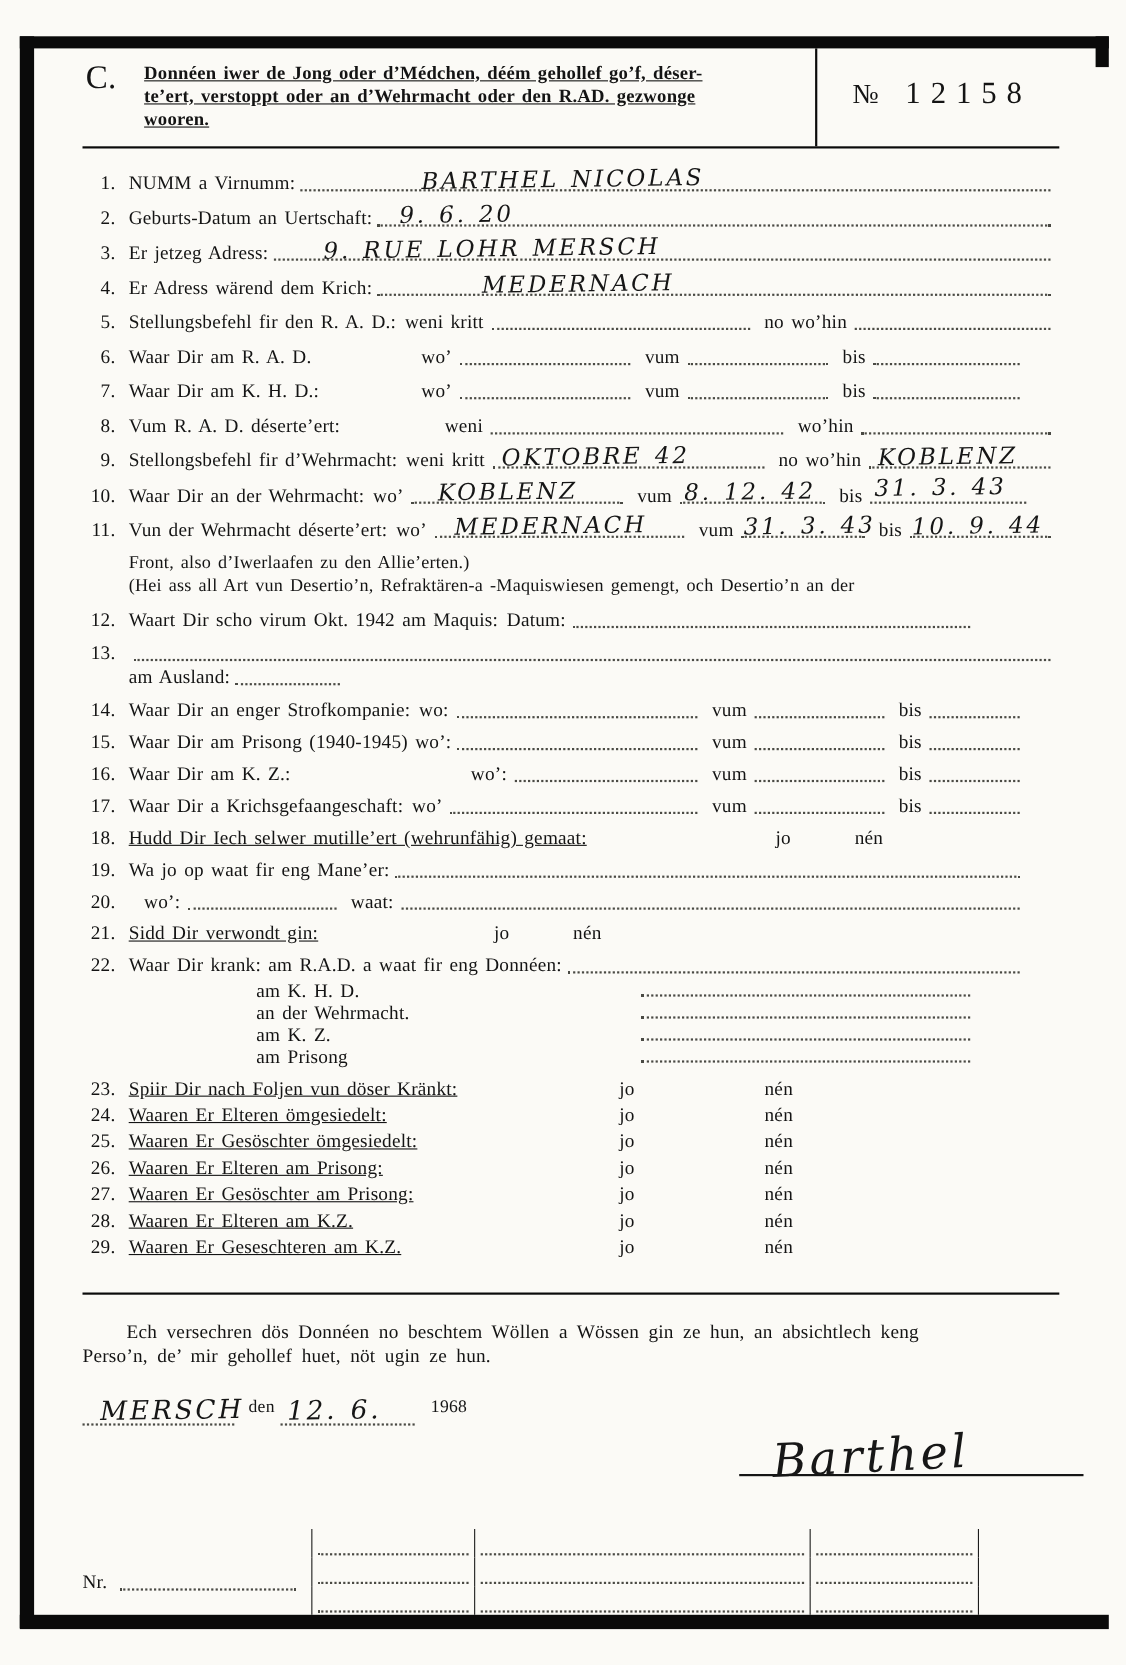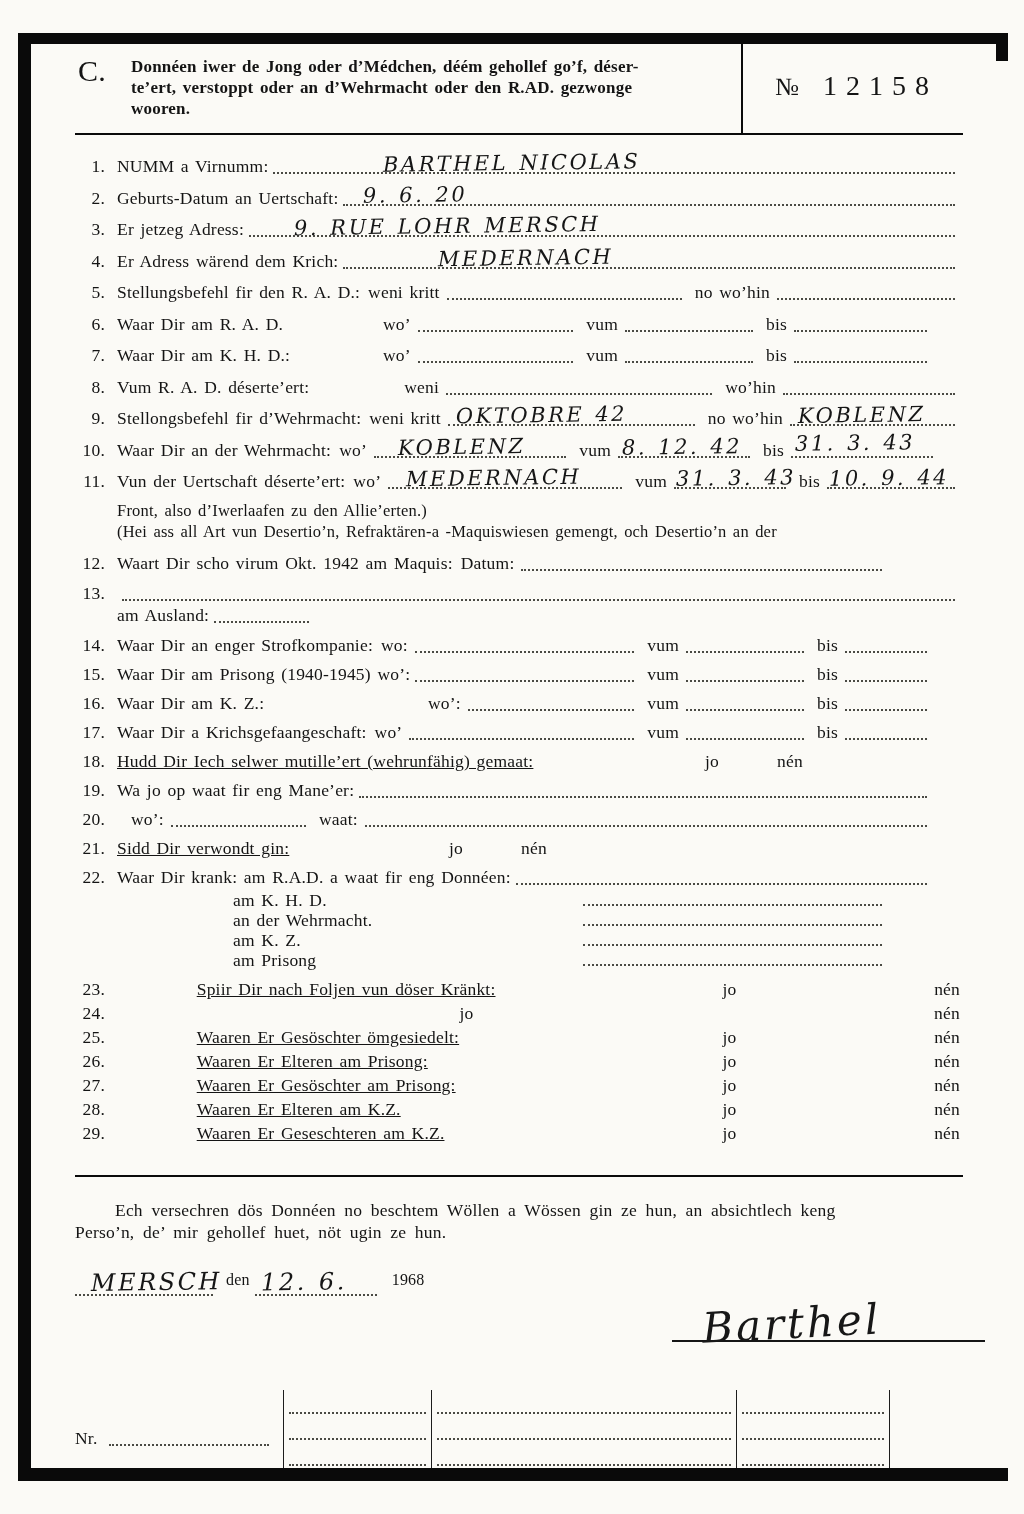--- a/index.html
+++ b/index.html
@@ -14,21 +14,21 @@
   .frame-left  { position:absolute; left:18px;  top:33px; width:13px;  height:1447px; background:#0a0a0a; }
   .frame-top   { position:absolute; left:18px;  top:33px; width:990px; height:11px;  background:#0a0a0a; }
   .frame-bottom{ position:absolute; left:18px;  top:1468px; width:990px; height:13px; background:#0a0a0a; }
   .frame-stub  { position:absolute; left:996px; top:33px; width:12px; height:28px; background:#0a0a0a; }
 
   .content { position:absolute; left:31px; top:44px; width:977px; }
 
   
   .header { position:relative; height:89px; }
   .c-letter { position:absolute; left:47px; top:10px; font-size:30px; }
-  .desc { position:absolute; left:100px; top:12px; width:600px; font-weight:bold; font-size:17px; line-height:21px; }
+  .desc { position:absolute; left:100px; top:12px; width:600px; font-weight:bold; font-size:17px; line-height:21px;text-decoration:underline; }
   .vdiv { position:absolute; left:710px; top:0; width:2px; height:89px; background:#0a0a0a; }
   .no-box { position:absolute; left:744px; top:26px; width:220px; white-space:nowrap; }
   .no-sym { font-size:25px; }
   .no-val { font-size:28px; letter-spacing:9px; margin-left:24px; }
   .hrule { margin-left:44px; width:888px; border-top:2px solid #0a0a0a; }
 
   
   .form { padding:20px 48px 0 44px; font-size:17.5px; }
   .row { display:flex; align-items:baseline; white-space:nowrap; height:22px; line-height:22px; margin-bottom:9.5px; }
   .num { width:30px; flex:0 0 30px; text-align:right; margin-right:12px; }
@@ -41,21 +41,21 @@
     font-family:"DejaVu Serif",serif; font-style:italic;
     font-size:21px; letter-spacing:2.5px; color:#161616; transform:rotate(-0.8deg);
   }
   .note { margin-left:42px; font-size:16.5px; line-height:21px; margin-bottom:10px; }
   .tight { margin-bottom:8px; }
   .m14 { margin-bottom:7px; }
   .yn .lbl { flex-shrink:0;text-decoration:underline; }
   .yn-jo { flex-shrink:0; }
   .yn-nen { flex-shrink:0; }
   .sub22 { height:18px; line-height:18px; margin-bottom:2px;justify-content:center; }
-  .rows2329 { height:20px; line-height:20px; margin-bottom:4px;justify-content:space-between; }
+  .rows2329 { height:20px; line-height:20px; margin-bottom:4px; }
 
   .final-rule { margin:32px 0 0 44px; width:888px; border-top:2px solid #0a0a0a; }
   .decl { margin:22px 48px 0 44px; width:862px; font-size:17.5px; line-height:22px; word-spacing:4px; white-space:nowrap; }
   .decl .l1 { text-indent:40px; }
 
   .sign-row { display:flex; align-items:baseline; white-space:nowrap; margin:28px 48px 0 44px; height:28px; }
   .sign-row .dots { height:18px; }
   .sign-row .hand { font-size:24px; }
 
   .signature-wrap { position:absolute; left:672px; top:1276px; width:313px; height:66px; border-bottom:2px solid #151515; }
@@ -198,21 +198,21 @@
             <span class="hand" style="left:4px">8. 12. 42</span>
           </span>
         <span class="lbl sub">bis</span>
         <span class="dots" style="flex:0 0 142px">
             <span class="hand" style="left:4px;bottom:2px">31. 3. 43</span>
           </span>
       </div>
 
       <div class="row tight">
         <span class="num">11.</span>
-        <span class="lbl">Vun der Uertschaft déserte’ert:</span>
+        <span class="lbl">Vun der Wehrmacht déserte’ert:</span>
         <span class="lbl sub">wo’</span>
         <span class="dots d-f">
             <span class="hand" style="left:18px">MEDERNACH</span>
           </span>
         <span class="lbl sub">vum</span>
         <span class="dots" style="flex:0 0 112px">
             <span class="hand" style="left:2px">31. 3. 43</span>
           </span>
         <span class="lbl sub">bis</span>
         <span class="dots" style="flex:0 0 128px">
@@ -340,20 +340,21 @@
       </div>
 
       <div class="row rows2329 yn">
         <span class="num">23.</span>
         <span class="lbl" style="width:446px">Spiir Dir nach Foljen vun döser Kränkt:</span>
         <span class="yn-jo">jo</span>
         <span class="yn-nen" style="margin-left:118px">nén</span>
       </div>
       <div class="row rows2329 yn">
         <span class="num">24.</span>
+        <span class="lbl" style="width:446px">Waaren Er Elteren ömgesiedelt:</span>
         <span class="yn-jo">jo</span>
         <span class="yn-nen" style="margin-left:118px">nén</span>
       </div>
       <div class="row rows2329 yn">
         <span class="num">25.</span>
         <span class="lbl" style="width:446px">Waaren Er Gesöschter ömgesiedelt:</span>
         <span class="yn-jo">jo</span>
         <span class="yn-nen" style="margin-left:118px">nén</span>
       </div>
       <div class="row rows2329 yn">

